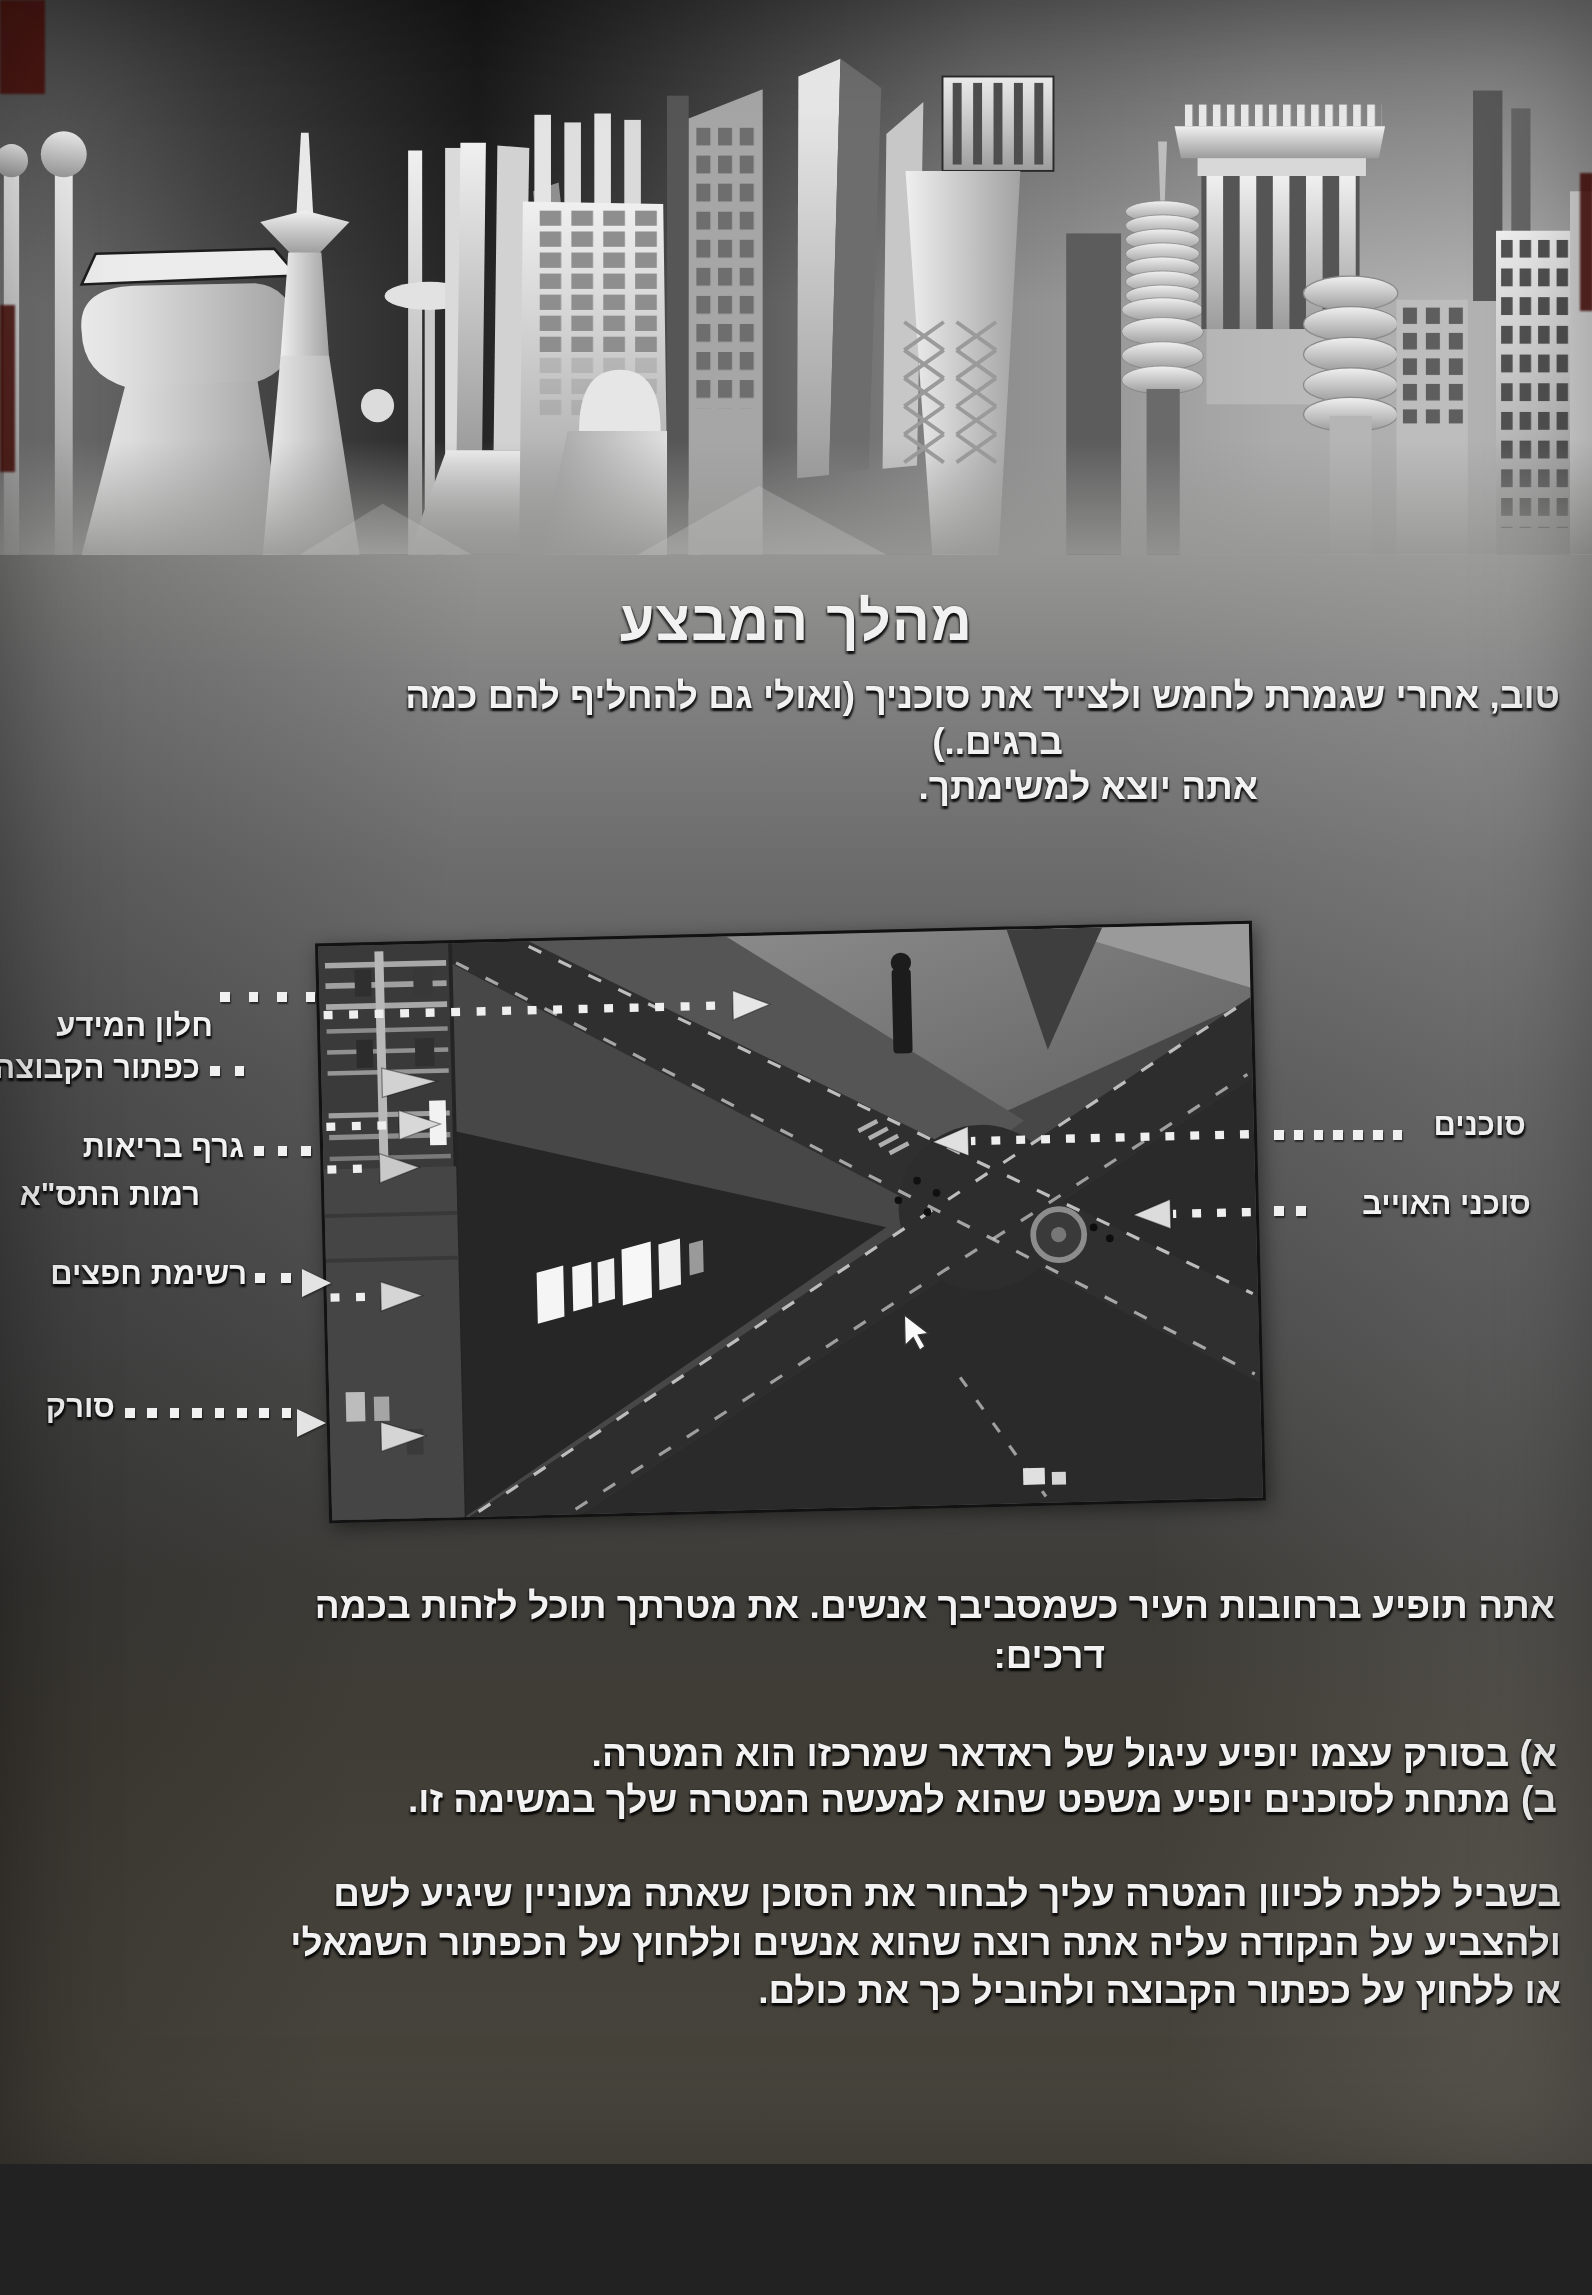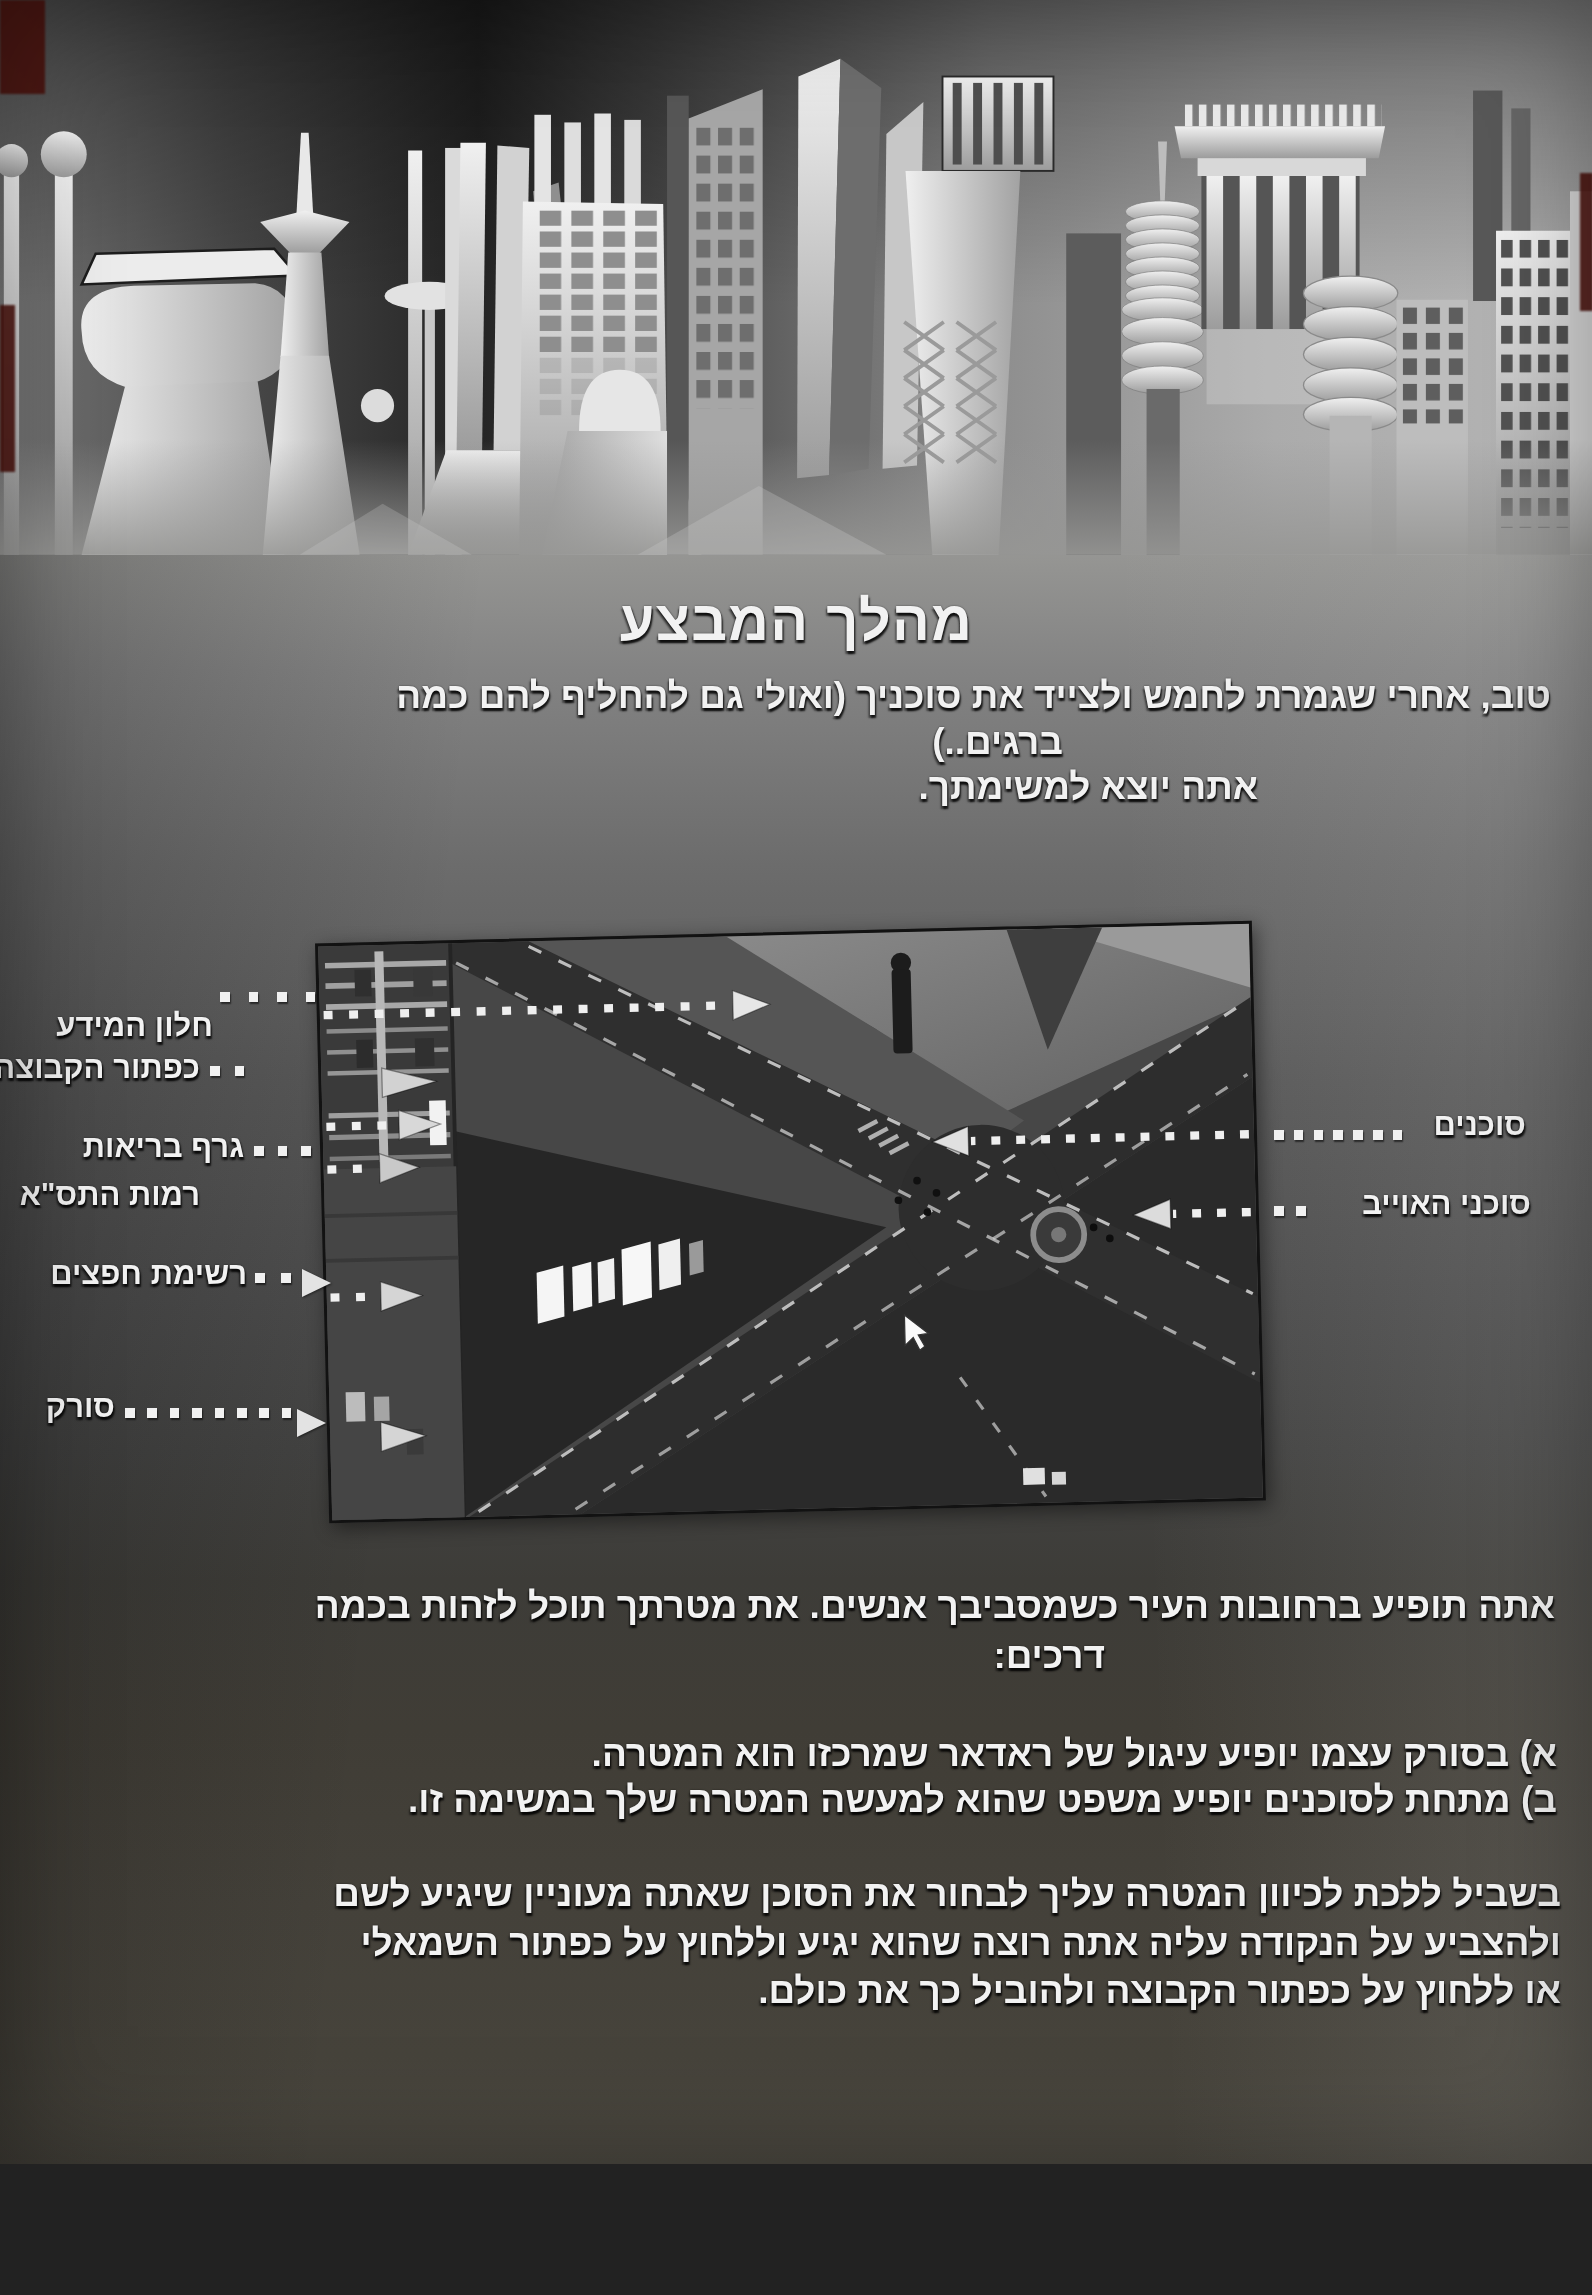--- a/index.html
+++ b/index.html
@@ -21,21 +21,21 @@
   .rm1{left:0;top:0;width:45px;height:94px;}
   .rm2{left:0;top:305px;width:15.3px;height:167px;}
   .rm3{left:1580px;top:173px;width:12.8px;height:138px;}
 
   .tl,.lbl,.title{
     position:absolute;color:#f2f2f2;font-weight:bold;direction:rtl;white-space:nowrap;
     text-shadow:1.3px 2.6px 1.9px rgba(0,0,0,.78), -1.3px 2.6px 1.9px rgba(0,0,0,.45), 0 0 1.9px rgba(0,0,0,.55);
   }
   .title{top:550px;left:0;width:100%;text-align:center;font-size:56px;letter-spacing:1.3px;}
   .tl{font-size:37px;}
-  .i1{top:675px;right:42px;}
+  .i1{top:675px;right:33px;}
   .i2{top:721px;right:530px;}
   .i3{top:766px;right:335px;}
   .b1a{top:1585px;right:38px;}
   .b1b{top:1635px;right:488px;}
   .b2a{top:1733px;right:36px;}
   .b2b{top:1779px;right:36px;}
   .b3a{top:1873px;right:32px;}
   .b3b{top:1922px;right:32px;}
   .b3c{top:1970px;right:32px;}
 
@@ -416,21 +416,21 @@
     </div>
 
   <div class="arrowR ar4"></div>
   <div class="arrowR ar5"></div>
 
   <div class="tl b1a">אתה תופיע ברחובות העיר כשמסביבך אנשים. את מטרתך תוכל לזהות בכמה</div>
   <div class="tl b1b">דרכים:</div>
   <div class="tl b2a">א) בסורק עצמו יופיע עיגול של ראדאר שמרכזו הוא המטרה.</div>
   <div class="tl b2b">ב) מתחת לסוכנים יופיע משפט שהוא למעשה המטרה שלך במשימה זו.</div>
   <div class="tl b3a">בשביל ללכת לכיוון המטרה עליך לבחור את הסוכן שאתה מעוניין שיגיע לשם</div>
-  <div class="tl b3b">ולהצביע על הנקודה עליה אתה רוצה שהוא יגיע וללחוץ על כפתור השמאלי</div>
+  <div class="tl b3b">ולהצביע על הנקודה עליה אתה רוצה שהוא אנשים וללחוץ על הכפתור השמאלי</div>
   <div class="tl b3c">או ללחוץ על כפתור הקבוצה ולהוביל כך את כולם.</div>
 
   <div class="brandbox">
     <span>הסינדיקט</span>
   </div>
   <div class="pagenum">15</div>
 
 </div>
 
 

